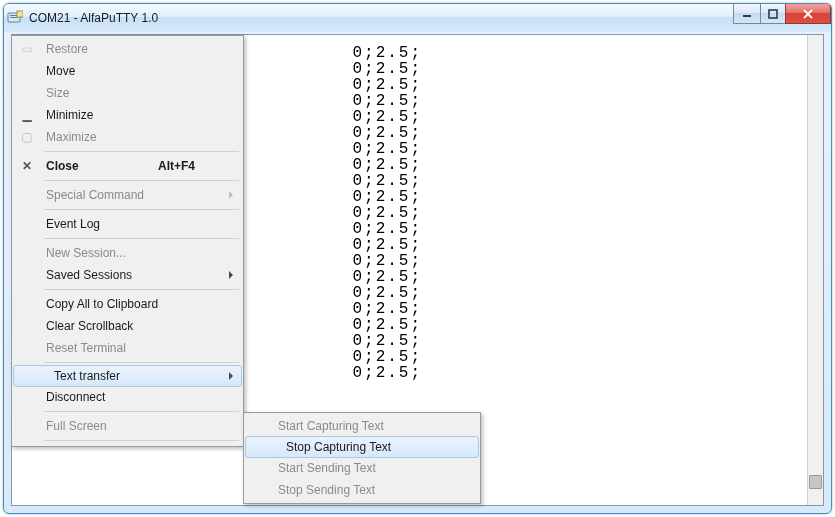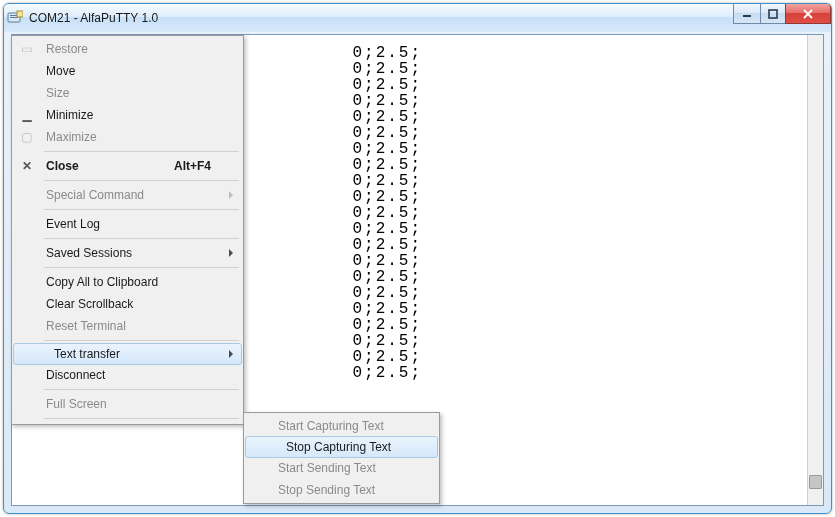--- a/index.html
+++ b/index.html
@@ -19,28 +19,28 @@
   .scroll { position: absolute; right: 0; top: 0; width: 16px; bottom: 0; background: #f0f0f0; border-left: 1px solid #d0d0d0; }
   .scroll-thumb { position: absolute; left: 1px; right: 1px; top: 440px; height: 14px; background: #c6c6c6; border: 1px solid #9a9a9a; border-radius: 1px; }
 
   .menu { position: absolute; background: #f0f0f0; border: 1px solid #9a9a9a; box-shadow: 2px 2px 4px rgba(0,0,0,.25); padding: 2px; font-size: 12px; }
   .menu .col-left { position: absolute; left: 2px; top: 2px; bottom: 2px; width: 26px; background: #f0f0f0; }
   .menu-inner { position: relative; }
   .menu-item { display: flex; align-items: center; height: 22px; padding: 0 30px 0 32px; position: relative; color: #1a1a1a; cursor: default; white-space: nowrap; }
   .menu-item.disabled { color: #8a8a8a; }
   .menu-item.hl { background: linear-gradient(to bottom, #eaf3fd 0%, #d5e8fb 100%); border: 1px solid #a8c8e4; border-radius: 3px; margin: -1px; padding-left: 40px; padding-right: 29px; }
   .menu-sep { height: 1px; background: #d0d0d0; margin: 3px 2px 3px 30px; }
-  .menu-item .shortcut { position: absolute; right: 30px; }
+  .menu-item .shortcut { position: absolute; right: 46px; }
   .menu-item .arrow { position: absolute; right: 8px; top: 50%; margin-top: -4px; width: 0; height: 0; border-top: 4px solid transparent; border-bottom: 4px solid transparent; border-left: 4px solid #4a4a4a; }
   .menu-item.disabled .arrow { border-left-color: #bdbdbd; }
   .menu-item .ic { position: absolute; left: 6px; top: 50%; margin-top: -7px; width: 14px; height: 14px; display: flex; align-items: center; justify-content: center; color: #555; }
   .menu-item.disabled .ic { color: #bdbdbd; }
 
   #system-menu { left: 7px; top: 31px; width: 233px; }
-  #submenu { left: 239px; top: 408px; width: 197px; }
+  #submenu { left: 239px; top: 408px; width: 238px; }
 </style>
 </head>
 <body>
 
 <div class="window">
   <div class="titlebar">
     <span class="app-icon">
       <svg width="16" height="16" viewBox="0 0 16 16">
           <rect x="1" y="3" width="12" height="9" rx="1" fill="#dbe7f3" stroke="#5a7ca0"></rect>
           <rect x="3" y="5" width="8" height="1" fill="#5a7ca0"></rect>
@@ -131,20 +131,23 @@
       <div class="menu-sep"></div>
       <div class="menu-item disabled">
           <span>Special Command</span>
           <span class="arrow"></span>
         </div>
       <div class="menu-sep"></div>
       <div class="menu-item">
           <span>Event Log</span>
         </div>
       <div class="menu-sep"></div>
+      <div class="menu-item disabled">
+          <span>New Session...</span>
+        </div>
       <div class="menu-item">
           <span>Saved Sessions</span>
           <span class="arrow"></span>
         </div>
       <div class="menu-sep"></div>
       <div class="menu-item">
           <span>Copy All to Clipboard</span>
         </div>
       <div class="menu-item">
           <span>Clear Scrollback</span>

